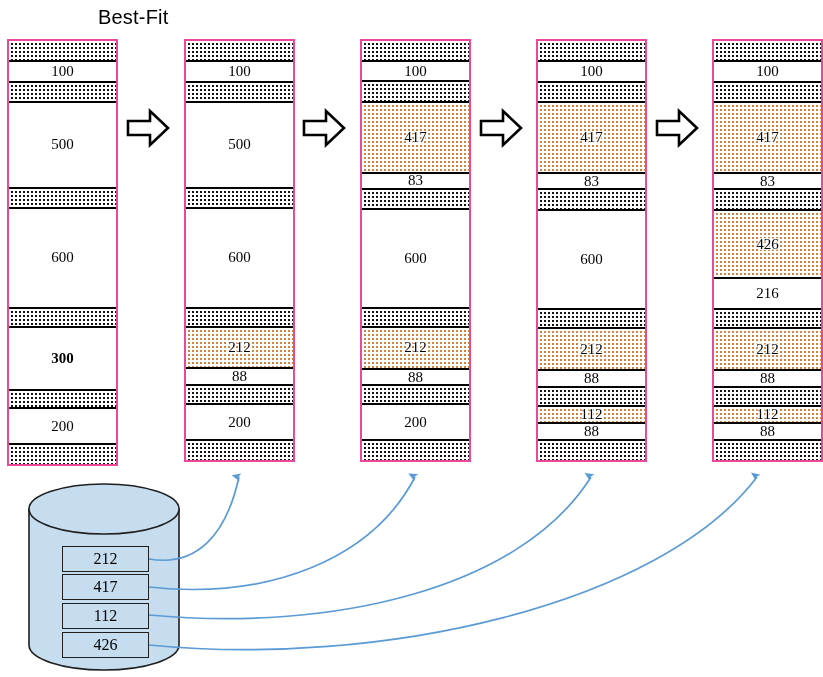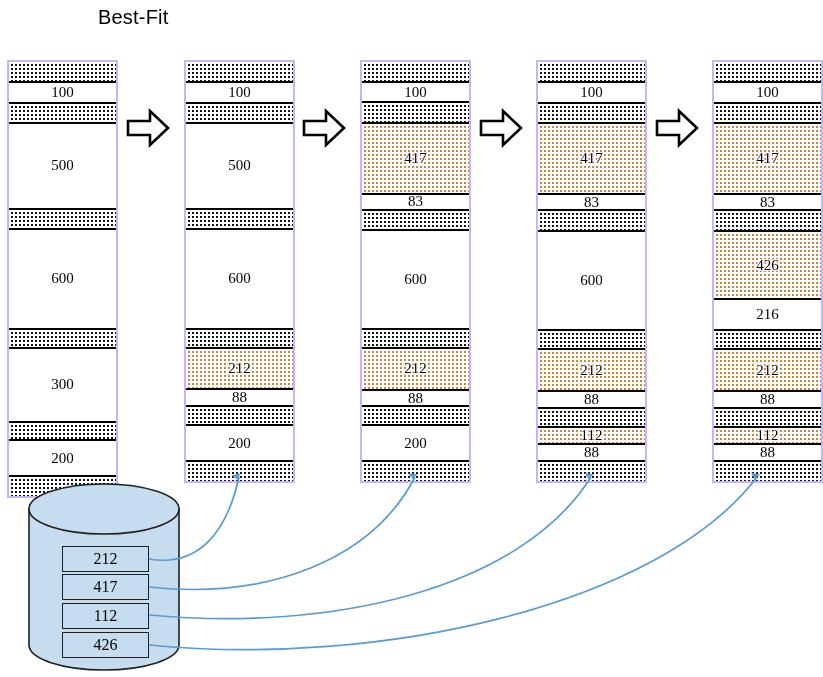--- a/index.html
+++ b/index.html
@@ -29,24 +29,24 @@
     top: 6px;
     font-size: 20px;
     color: #000000;
     letter-spacing: 0.2px;
     white-space: nowrap;
   }
 
   
   .mem-column {
     position: absolute;
-    top: 60px;
+    top: 39px;
     width: 111px;
     box-sizing: border-box;
-    border: 2px solid #c4b5fd;
+    border: 2px solid #ec4899;
     background: #b91c1c;
   }
   .mem-block {
     position: relative;
     box-sizing: border-box;
     border-bottom: 2px solid #000000;
     display: flex;
     align-items: center;
     justify-content: center;
     font-family: "Liberation Serif", serif;
@@ -138,21 +138,21 @@
         </div>
         <div class="mem-block blk-used" style="height: 20.8081px;"></div>
         <div class="mem-block blk-free" style="height: 85.1242px;">
           <span class="blk-label">500</span>
         </div>
         <div class="mem-block blk-used" style="height: 20.8081px;"></div>
         <div class="mem-block blk-free" style="height: 99.3115px;">
           <span class="blk-label">600</span>
         </div>
         <div class="mem-block blk-used" style="height: 18.9165px;"></div>
-        <div class="mem-block blk-free" style="height: 74px;">
+        <div class="mem-block blk-free" style="height: 63px; font-weight: bold;">
           <span class="blk-label">300</span>
         </div>
         <div class="mem-block blk-used" style="height: 18.9165px;"></div>
         <div class="mem-block blk-free" style="height: 35.9413px;">
           <span class="blk-label">200</span>
         </div>
         <div class="mem-block blk-used" style="height: 18.9165px;"></div>
       </div>
       <div class="mem-column" style="left: 184px;">
         <div class="mem-block blk-used" style="height: 20.8081px;"></div>

